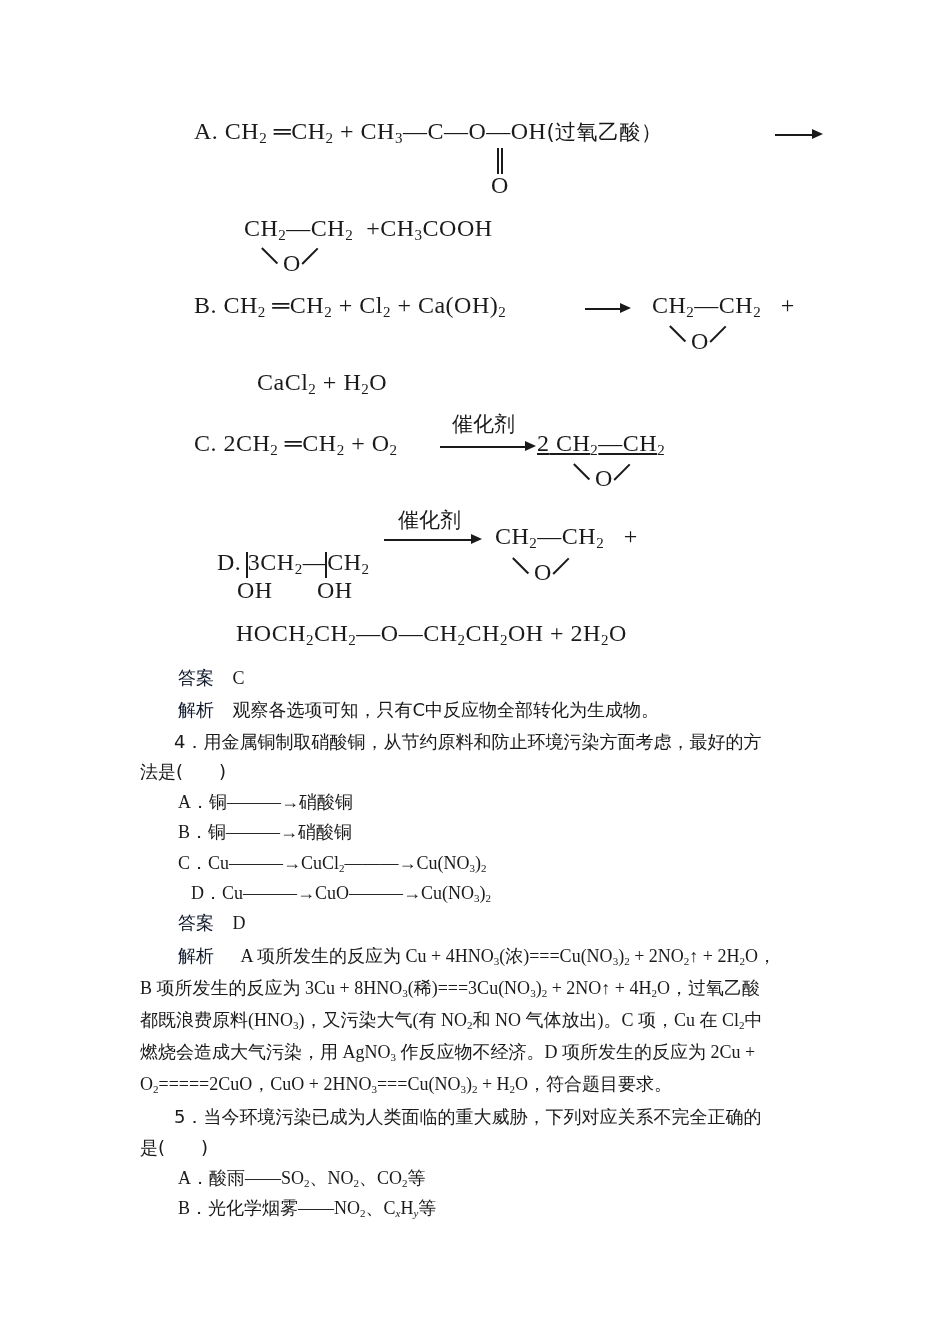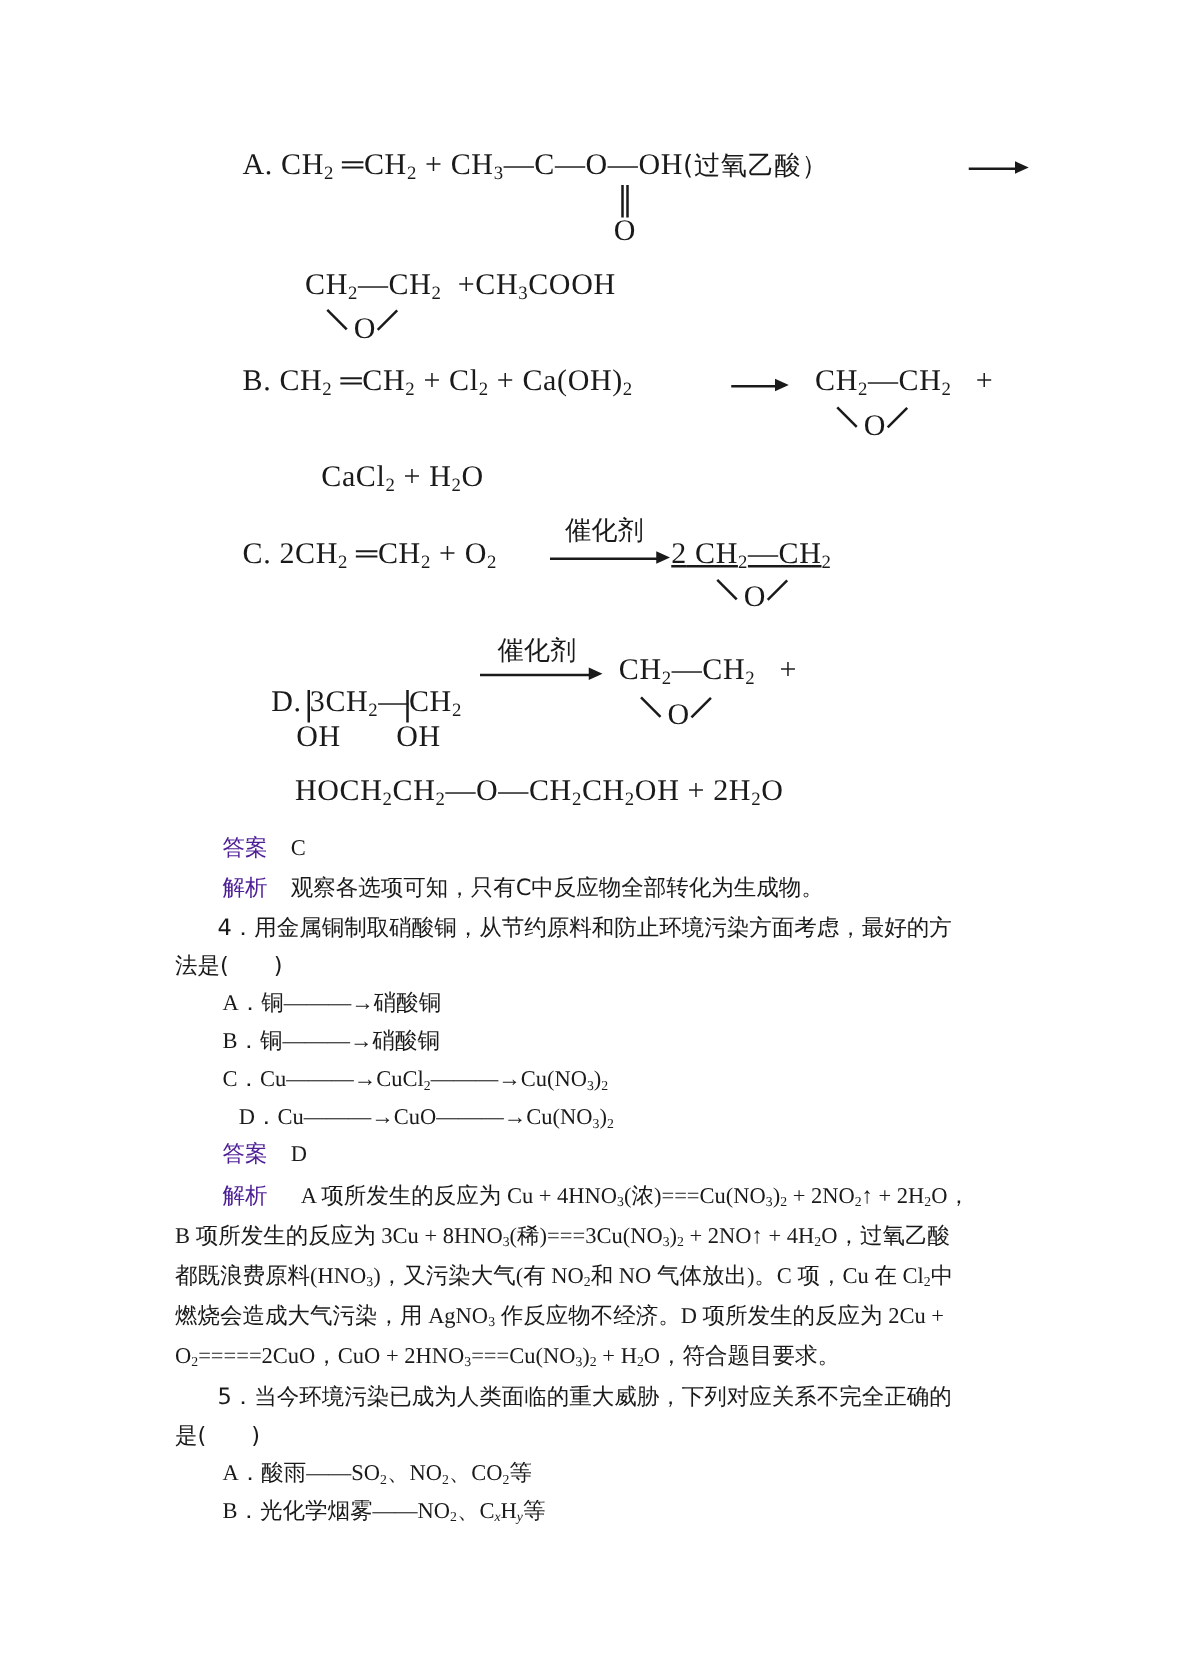--- a/index.html
+++ b/index.html
@@ -4,21 +4,21 @@
 <style>
   html, body { margin: 0; padding: 0; background: #ffffff; }
   body { width: 950px; height: 1344px; position: relative; overflow: hidden;
          font-family: "Liberation Serif", "DejaVu Serif", serif; color: #1a1a1a; }
   .abs { position: absolute; white-space: nowrap; }
   .chem { font-size: 24px; letter-spacing: 0.5px; }
   .chem sub { font-size: 15px; vertical-align: -4px; line-height: 0; }
   .cjk { font-family: "DejaVu Sans", sans-serif; }
   .txt { font-size: 18px; }
   .txt sub { font-size: 11px; vertical-align: -3px; line-height: 0; }
-  .red { color: #4c1d95; font-family: Liberation Serif, serif; }
+  .red { color: #0f172a; font-family: Liberation Serif, serif; }
   .bold-cjk { font-family: "DejaVu Sans", sans-serif; }
   .vline { position: absolute; background: #1a1a1a; width: 2px; }
   .diag { position: absolute; height: 1.5px; background: #1a1a1a; transform-origin: left center; }
   .arrow-line { position: absolute; height: 1.5px; background: #1a1a1a; }
   .arrow-head { position: absolute; width: 0; height: 0;
                 border-top: 5px solid transparent; border-bottom: 5px solid transparent;
                 border-left: 11px solid #1a1a1a; }
   .cat-label { font-size: 21px; font-family: "DejaVu Sans", sans-serif; }
 </style>
 </head>

